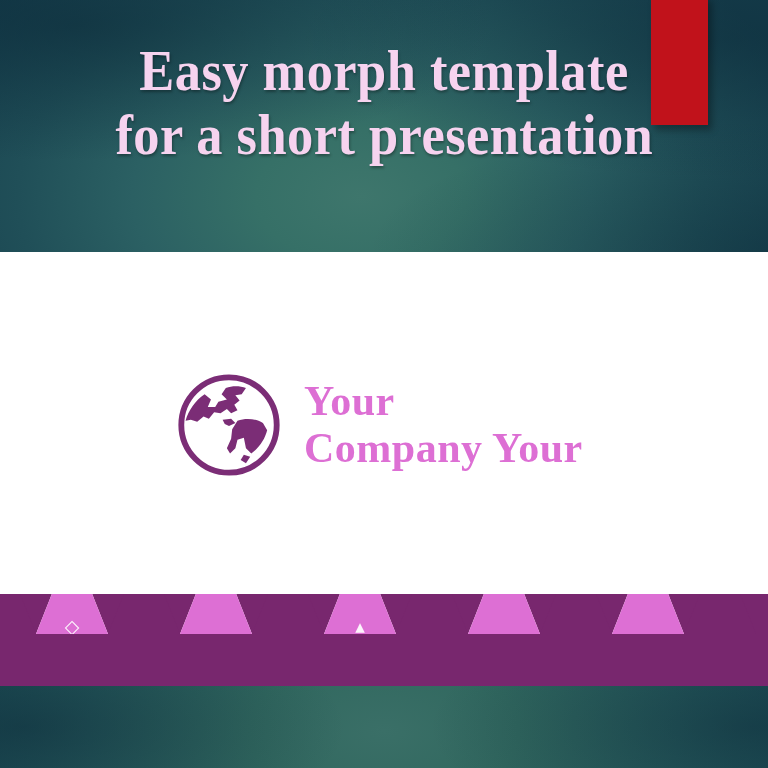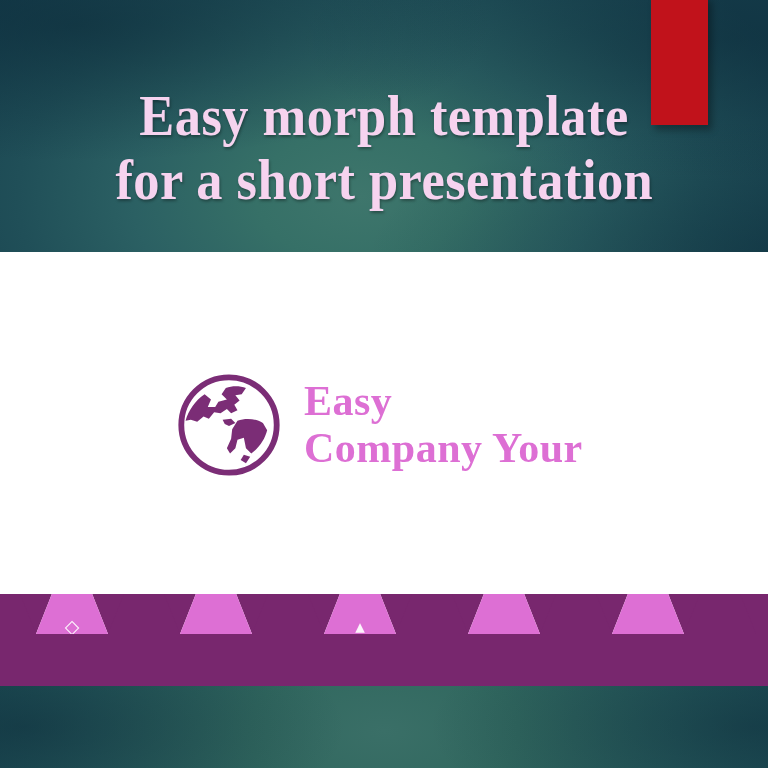--- a/index.html
+++ b/index.html
@@ -67,21 +67,20 @@
     top: 0;
     width: 768px;
     height: 252px;
     display: flex;
     flex-direction: column;
     align-items: center;
     justify-content: center;
     z-index: 3;
     padding-bottom: 46px;
     box-sizing: border-box;
-    margin-top: 45px;
   }
   .title-line {
     color: #f6d3ef;
     font-family: "Liberation Serif", "DejaVu Serif", serif;
     font-weight: bold;
     font-size: 57px;
     line-height: 64px;
     letter-spacing: 0.5px;
     white-space: nowrap;
     transform: scaleX(0.92);
@@ -218,21 +217,21 @@
         <path fill="#7b2d76" d="M9 46 C12 36 18 27 27 21 L33 26 L30 33 L37 33 L40 28 L48 26 L43 21 L47 15
                                  C53 13 60 13 66 15 L62 21 L56 22 L60 27 L55 31 L58 36 L52 39 L48 35
                                  L42 39 L36 38 L31 44 L26 42 L20 47 L14 45 Z"></path>
         <path fill="#7b2d76" d="M44 45 L52 44 L56 48 L50 51 L46 49 Z"></path>
         <path fill="#7b2d76" d="M58 46 C66 43 75 44 82 48 L86 55 C84 63 79 71 71 77
                                  L66 72 L64 62 L58 64 L56 72 L51 77 L48 72 L52 63 L53 54 Z"></path>
         <path fill="#7b2d76" d="M64 78 L70 80 L66 86 L61 83 Z"></path>
       </svg>
     </span>
     <span class="company-name">
-      <span class="company-line">Easy</span>
+      <span class="company-line">Your</span>
       <span class="company-line">Company Your</span>
     </span>
   </div>
 
   <div class="hex-band">
     <div class="hex-row" id="hex-row">
         <div class="hex dark" style="left: -36px;"></div>
         <div class="hex-white-fill" style="left: 36px;"></div>
         <div class="hex light" style="left: 36px;">
           <span class="hex-icon">◇</span>

